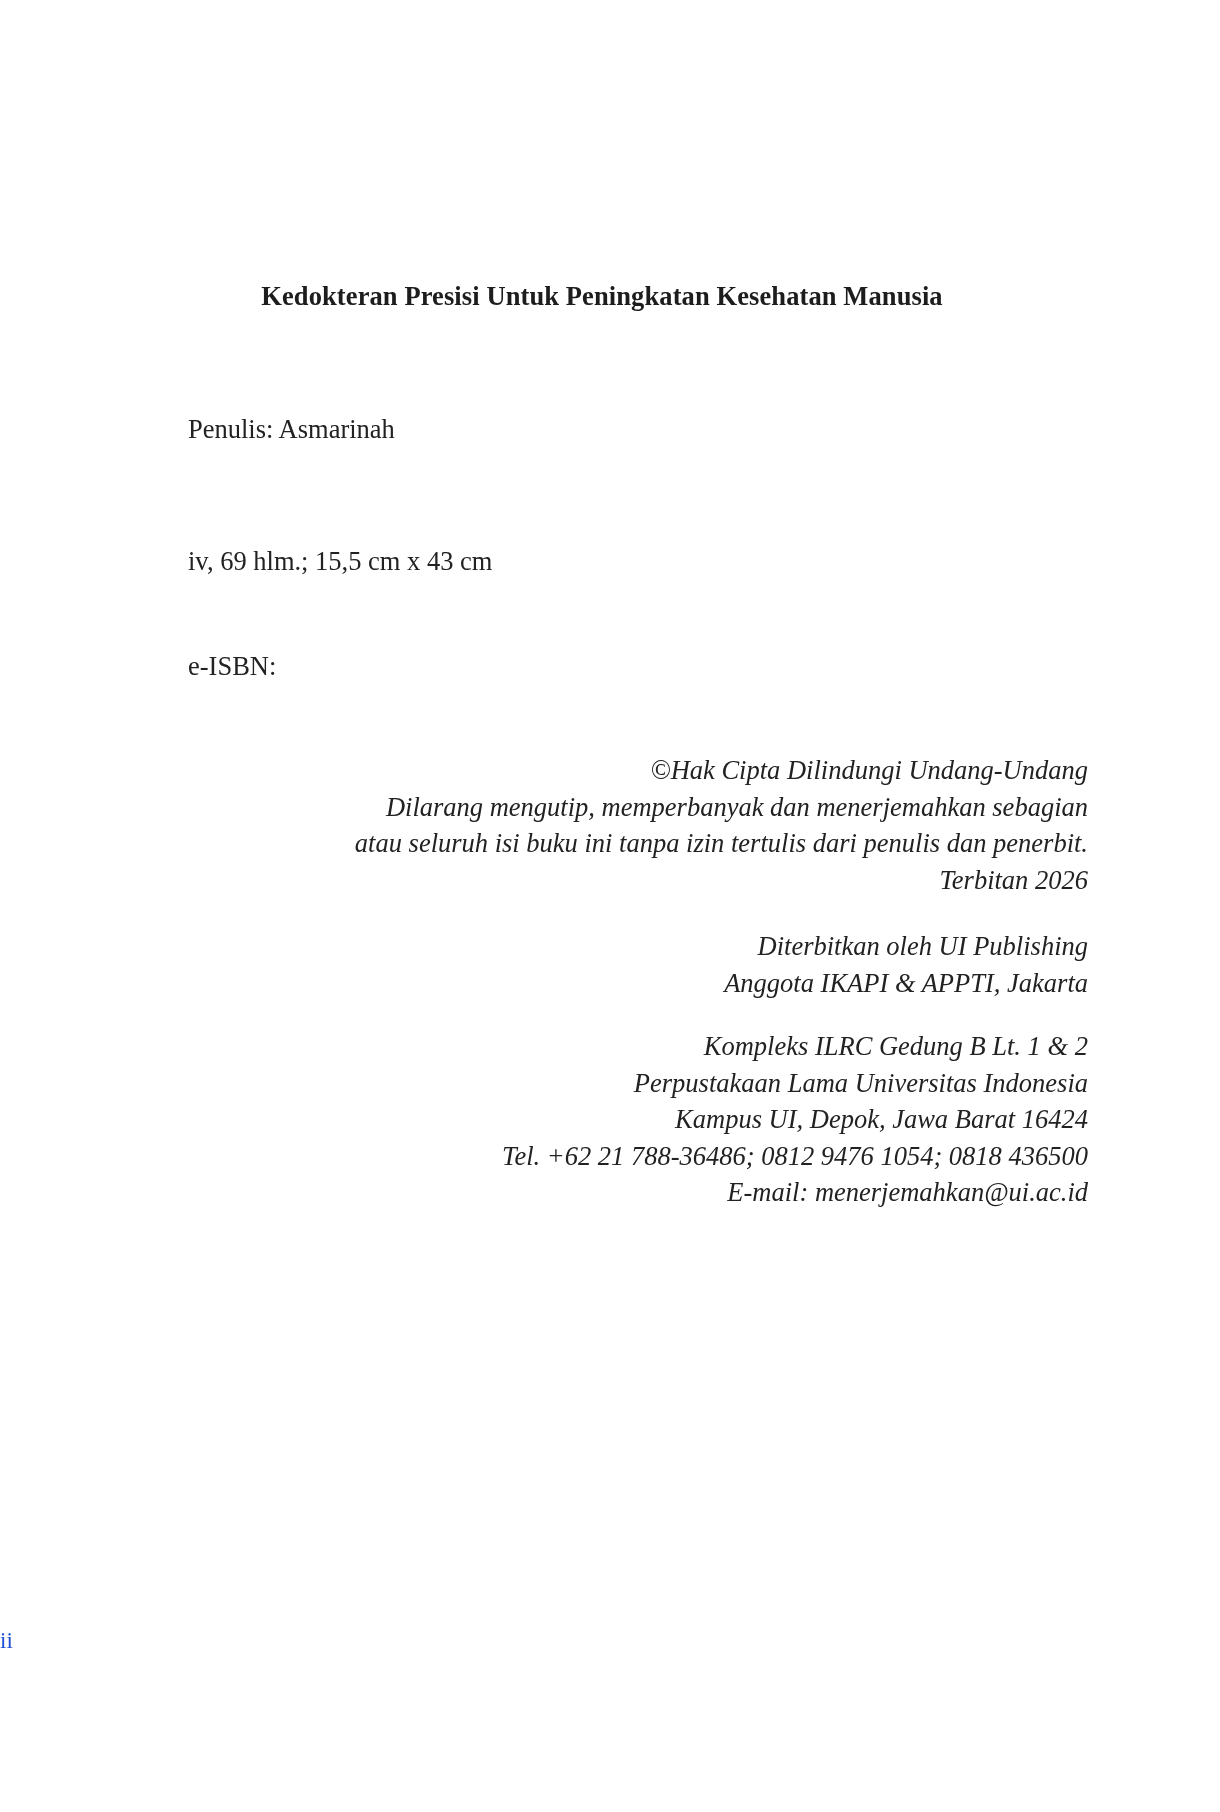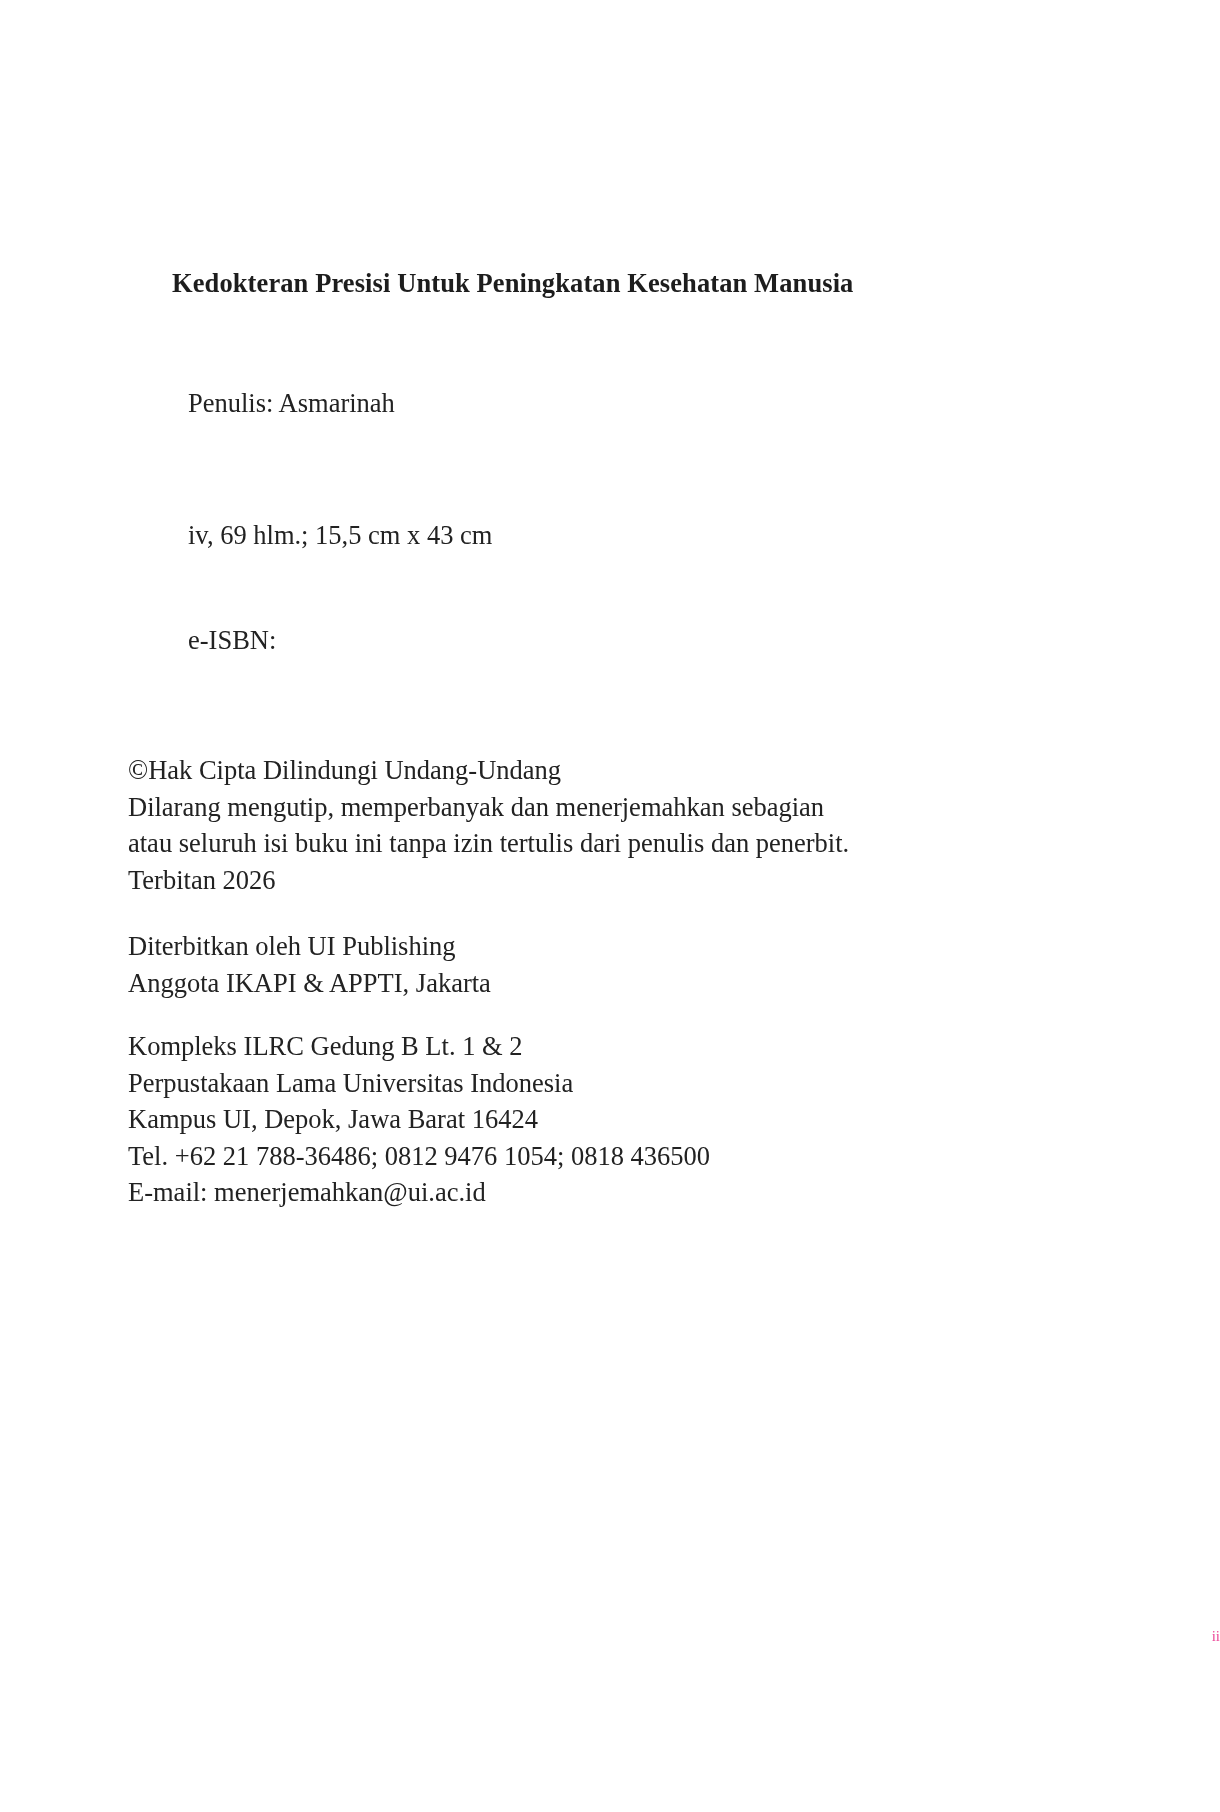--- a/index.html
+++ b/index.html
@@ -25,41 +25,43 @@
     position: absolute;
     left: 172px;
     top: 268px;
     width: 860px;
   }
   .book-title {
     font-size: 26.5px;
     font-weight: bold;
     letter-spacing: 0.1px;
     line-height: 1.2;
-    margin: 0;
+    margin: 13px;
     color: #1d1d1d;
+    text-align: center;
   }
   .imprint-line {
     font-size: 26.5px;
     font-weight: normal;
     line-height: 1.2;
     margin: 16px;
     color: #222222;
   }
   .gap-author  { height: 72px; }
   .gap-specs   { height: 68px; }
   .gap-isbn    { height: 42px; }
 
   
   .center-block {
     position: absolute;
     left: 0;
     right: 4px;
     top: 752px;
-    text-align: left;
+    text-align: right;
+    font-style: italic;
   }
   .center-group {
     margin: 0 auto;
     width: 960px;
   }
   .center-line {
     font-size: 26.5px;
     line-height: 36.5px;
     margin: 0;
     color: #222222;
@@ -67,23 +69,23 @@
   }
   .group-gap-sm { height: 27px; }
   .group-gap-md { height: 30px; }
 
   
   .folio {
     position: absolute;
     left: 0;
     right: 0;
     top: 1628px;
-    text-align: right;
-    font-size: 15px;
-    color: #ec4899;
+    text-align: left;
+    font-size: 23px;
+    color: #1d4ed8;
   }
 </style>
 </head>
 <body>
 
 <div class="page">
 
   <div class="imprint-block">
 
     <p class="book-title">Kedokteran Presisi Untuk Peningkatan Kesehatan Manusia</p>

